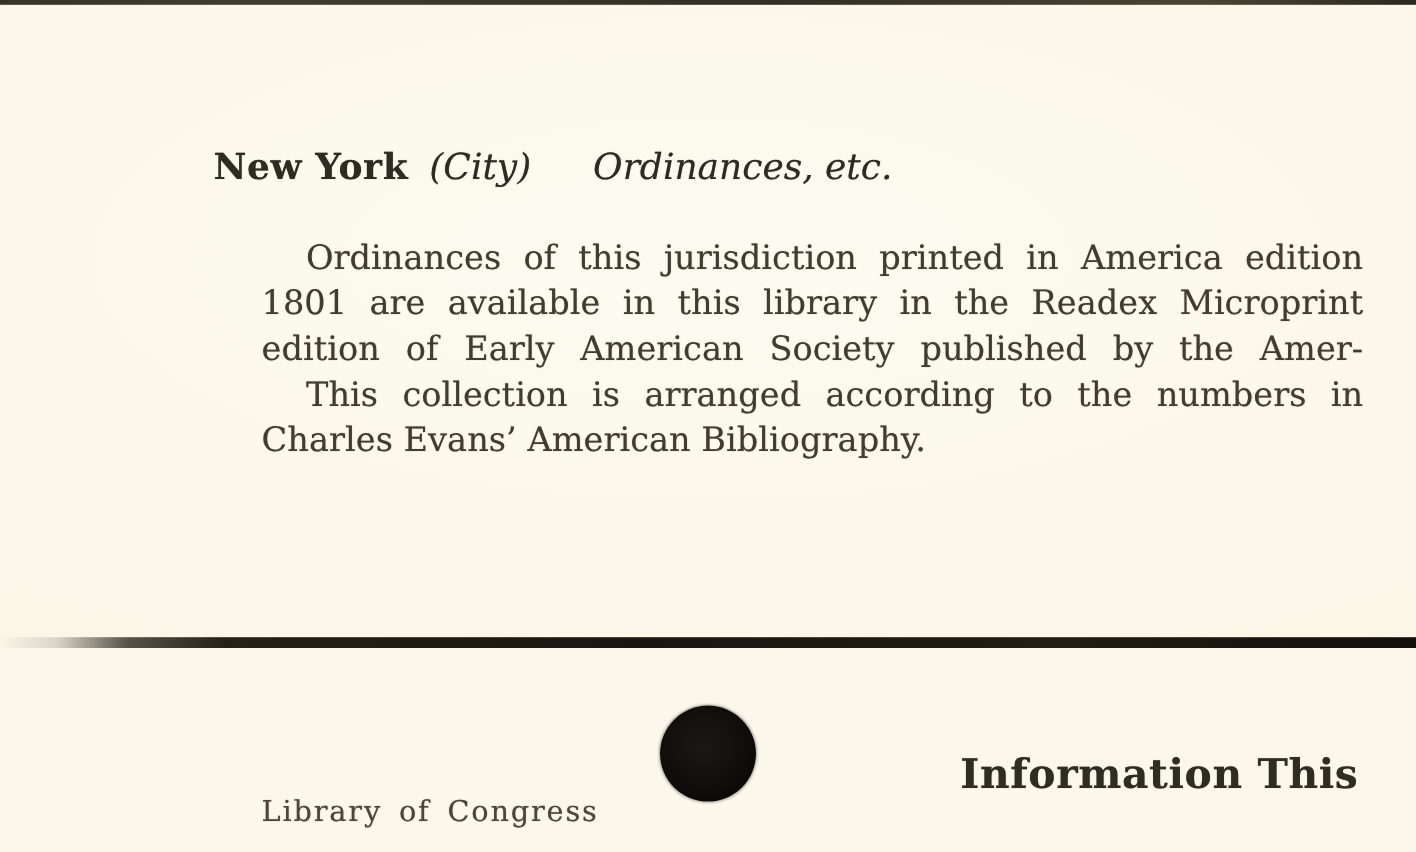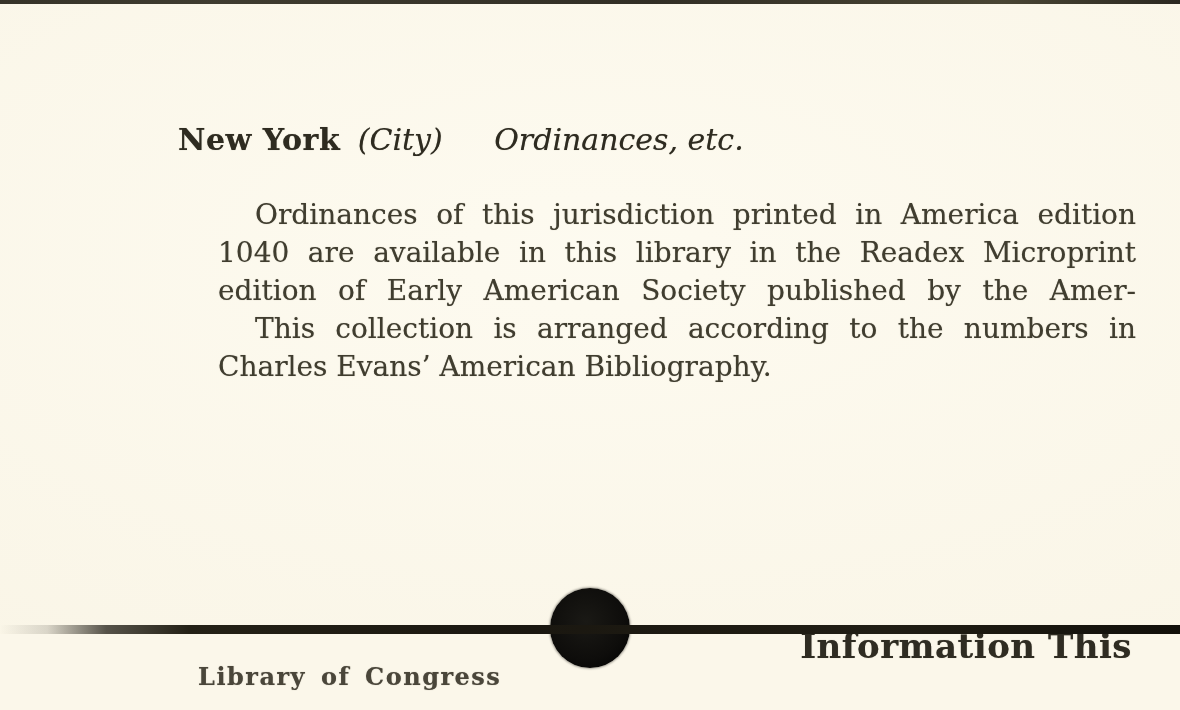--- a/index.html
+++ b/index.html
@@ -11,21 +11,21 @@
   }
   * { margin: 0; padding: 0; box-sizing: border-box; }
   html, body { width: 1180px; height: 710px; overflow: hidden; }
   body {
     font-family: "DejaVu Serif", "Liberation Serif", serif;
     background: var(--card-bg);
   }
   .card {
     position: relative;
     width: 1180px;
-    height: 634px;
+    height: 540px;
     background:
       radial-gradient(ellipse 140% 120% at 50% 40%, rgba(255,253,244,0.6) 0%, rgba(244,238,218,0.25) 70%, rgba(233,226,201,0.55) 100%),
       var(--card-bg);
     padding-left: 28px;
   }
   .top-edge {
     position: absolute; top: 0; left: 0; width: 100%; height: 4px;
     background: linear-gradient(90deg, #201d13 0%, #2a271b 18%, #1b180f 55%, #35311f 85%, #14110a 100%);
     opacity: 0.9;
   }
@@ -58,42 +58,42 @@
     background: radial-gradient(circle at 45% 42%, #1a1915 0%, var(--hole) 60%, #000 100%);
     box-shadow: 0 0 2px 1px rgba(20,18,12,0.35);
   }
   .info-card-label {
     position: absolute; right: 48px; top: 626px;
     font-size: 34px; font-weight: bold; color: #2f2c22;
     letter-spacing: 0.5px;
     text-shadow: 0 0 0.7px rgba(47,44,34,0.5);
   }
   .loc-label {
-    position: absolute; left: 198px; top: 662px;
-    font-size: 24px; font-weight: bold; color: #4a463a;
+    position: absolute; left: 218px; top: 662px;
+    font-size: 24px; font-weight: normal; color: #4a463a;
     letter-spacing: 1.5px; word-spacing: 5px;
     text-shadow: 0 0 0.9px rgba(74,70,58,0.55);
     text-align: center;
   }
 </style>
 </head>
 <body>
 
 <div class="card">
   <div class="top-edge"></div>
 
   <div class="heading">
     <span class="main">New York</span>
     <span class="qualifier">(City)</span>
     <span class="subtitle">Ordinances, etc.</span>
   </div>
 
   <div class="body-text" id="body-text">
       <div class="line first">Ordinances of this jurisdiction printed in America edition</div>
-      <div class="line">1040 are available in this library in the Readex Microprint</div>
+      <div class="line">1801 are available in this library in the Readex Microprint</div>
       <div class="line">edition of Early American Society published by the Amer-</div>
       <div class="line first">This collection is arranged according to the numbers in</div>
       <div class="line last">Charles Evans’ American Bibliography.</div>
     </div>
 
   <div class="hole"></div>
 
   <div class="info-card-label">Information This</div>
   <div class="loc-label">Library of Congress</div>
 

